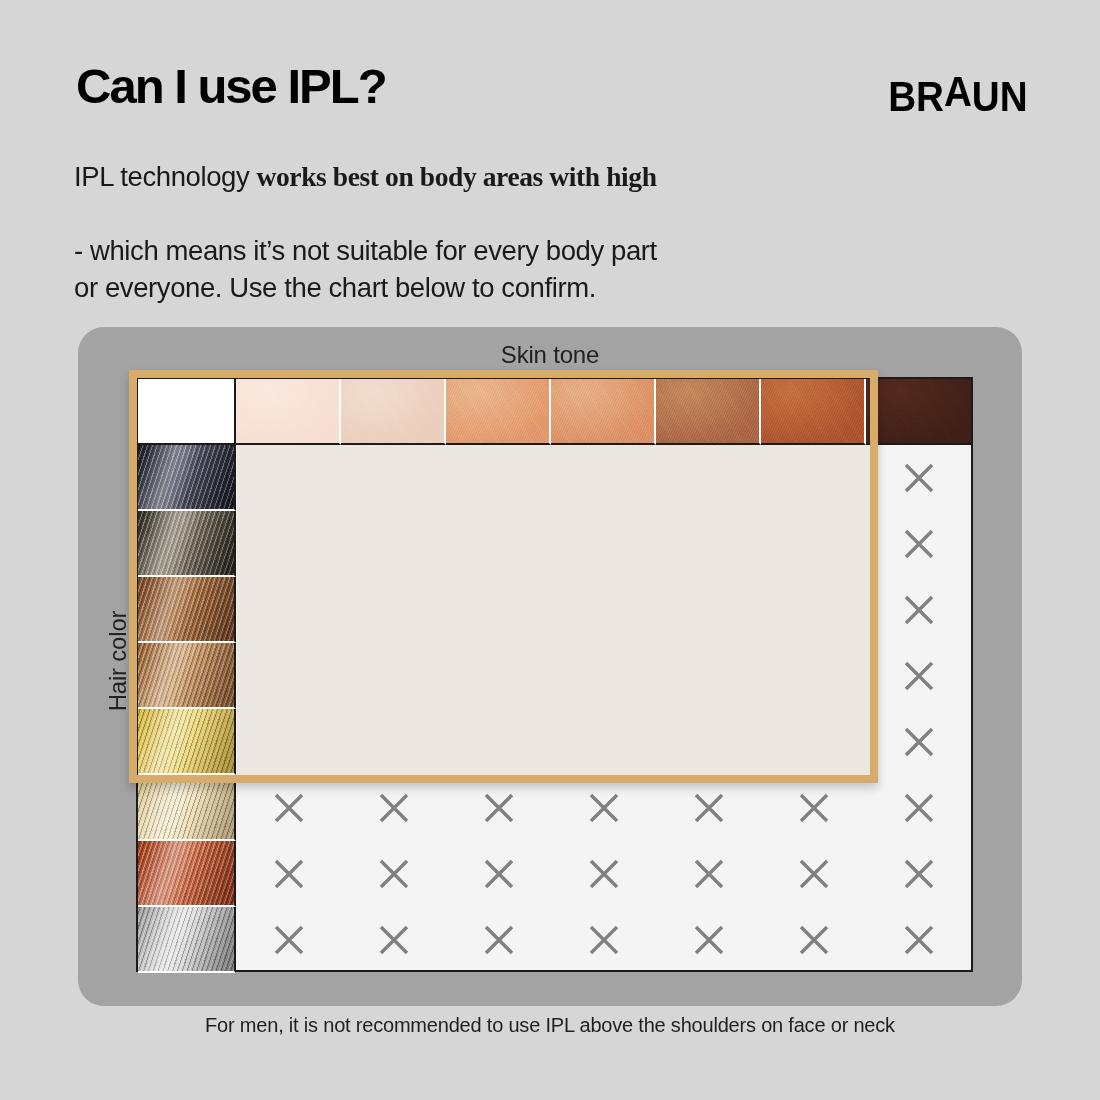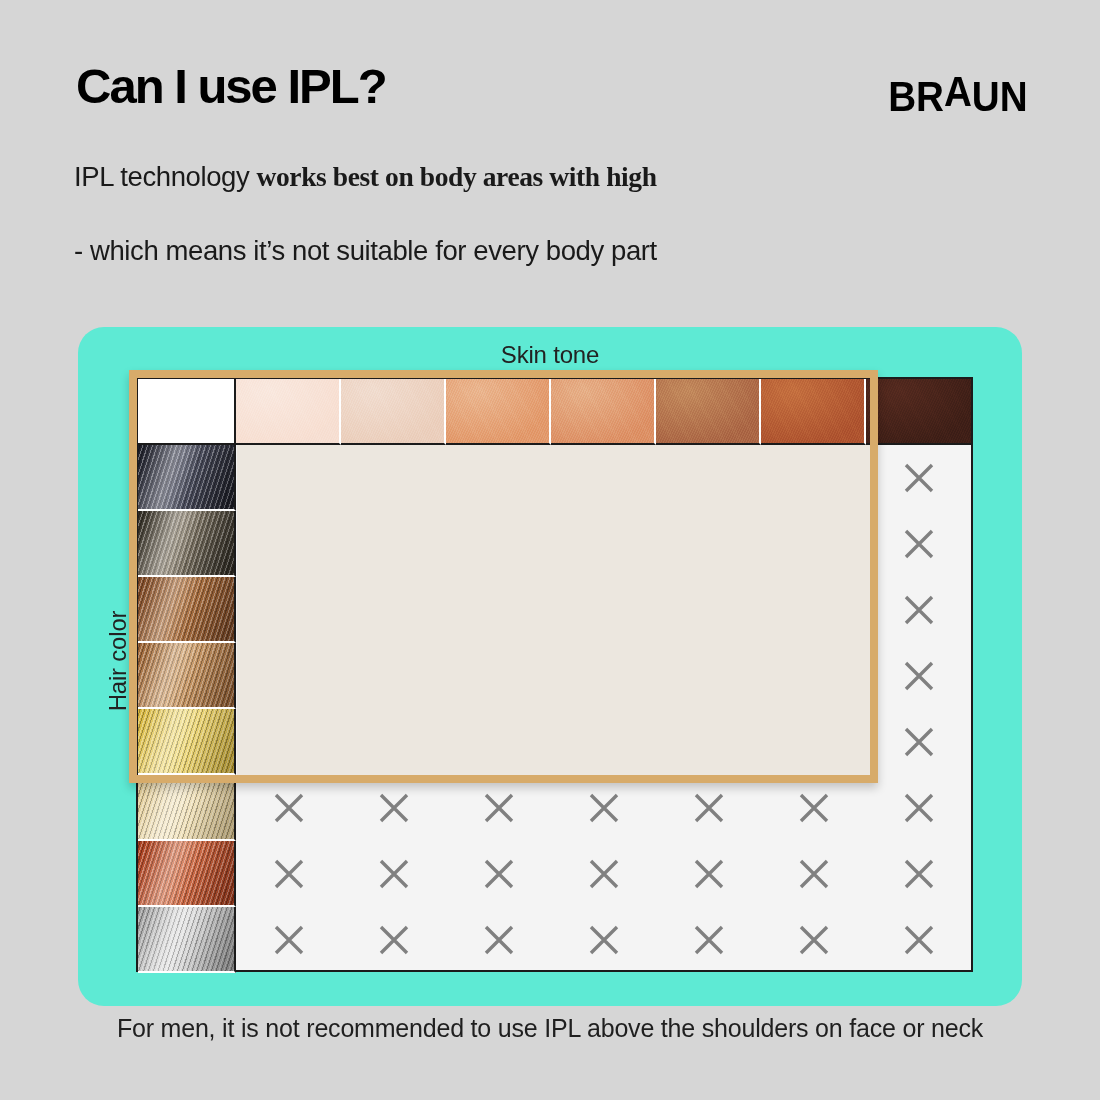--- a/index.html
+++ b/index.html
@@ -37,21 +37,21 @@
     position:absolute; left:74px; top:158px; width:880px;
     font-size:27.5px; color:#1a1a1a; line-height:37px;
     letter-spacing:-0.4px;
   }
   #subtitle .b { font-weight:bold;font-family:Liberation Serif, serif; }
 
   
   #chart-card {
     position:absolute; left:78px; top:327px;
     width:944px; height:679px;
-    background:#5eead4; border-radius:26px;
+    background:#a3a3a3; border-radius:26px;
   }
   #skin-tone-axis-label {
     position:absolute; left:0; top:14px; width:944px;
     text-align:center; font-size:24px; color:#222;
     letter-spacing:-0.2px;
   }
   #hair-color-axis-label {
     position:absolute; left:-60px; top:320px;
     width:200px; text-align:center;
     font-size:24px; color:#222; letter-spacing:-0.2px;
@@ -136,39 +136,40 @@
   #highlight-fill {
     position:absolute;
     left:99px; top:66px;
     width:633px; height:329px;
     background:#ece7df;
     z-index:4; pointer-events:none;
   }
 
   #footer-note {
     position:absolute; left:0; top:1014px; width:1100px;
-    text-align:center; font-size:25px; color:#1f1f1f;
+    text-align:center; font-size:20px; color:#1f1f1f;
     letter-spacing:-0.2px;
   }
 </style>
 </head>
 <body>
 
 <div id="page-title">Can I use IPL?</div>
 
 <div id="braun-logo">
   <span class="bl-seg">BR</span>
     <span class="bl-a">A</span>
     <span class="bl-seg">UN</span>
 </div>
 
 <div id="subtitle">
   <span>IPL technology </span><span class="b">works best on body areas with high</span><br>
   <br>
   <span>- which means it’s not suitable for every body part</span><br>
+  <span>or everyone. Use the chart below to confirm.</span>
 </div>
 
 <div id="chart-card">
 
   <div id="skin-tone-axis-label">Skin tone</div>
 
   <div id="hair-color-axis-label">Hair color</div>
 
   <div id="matrix">
 

